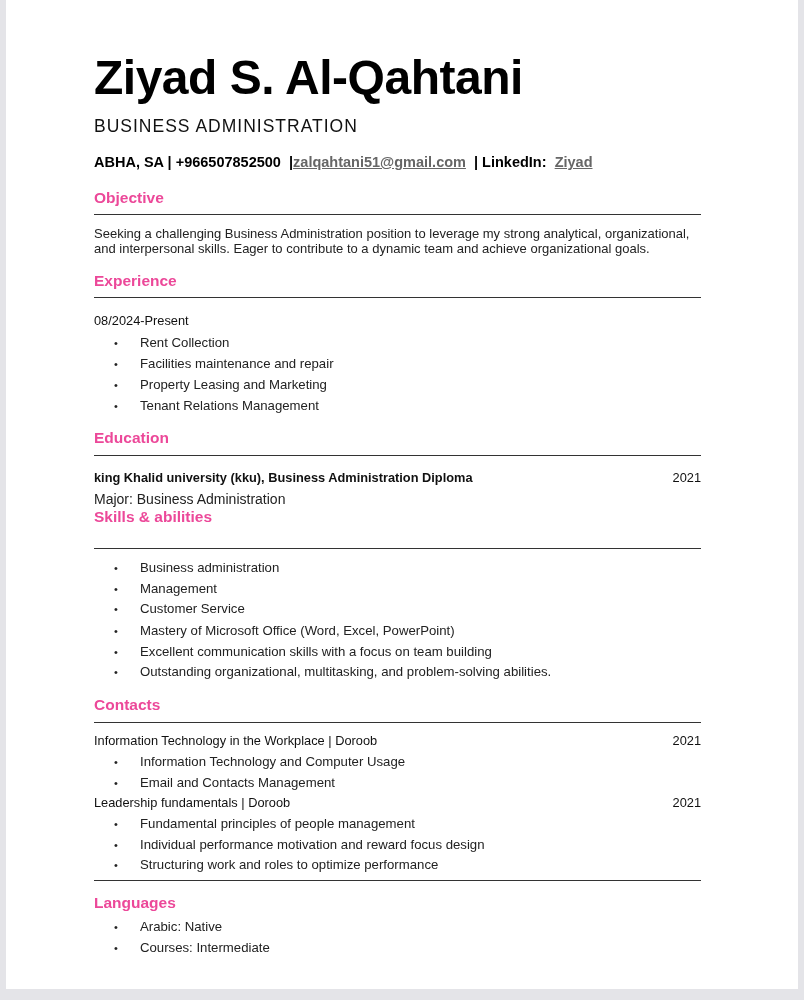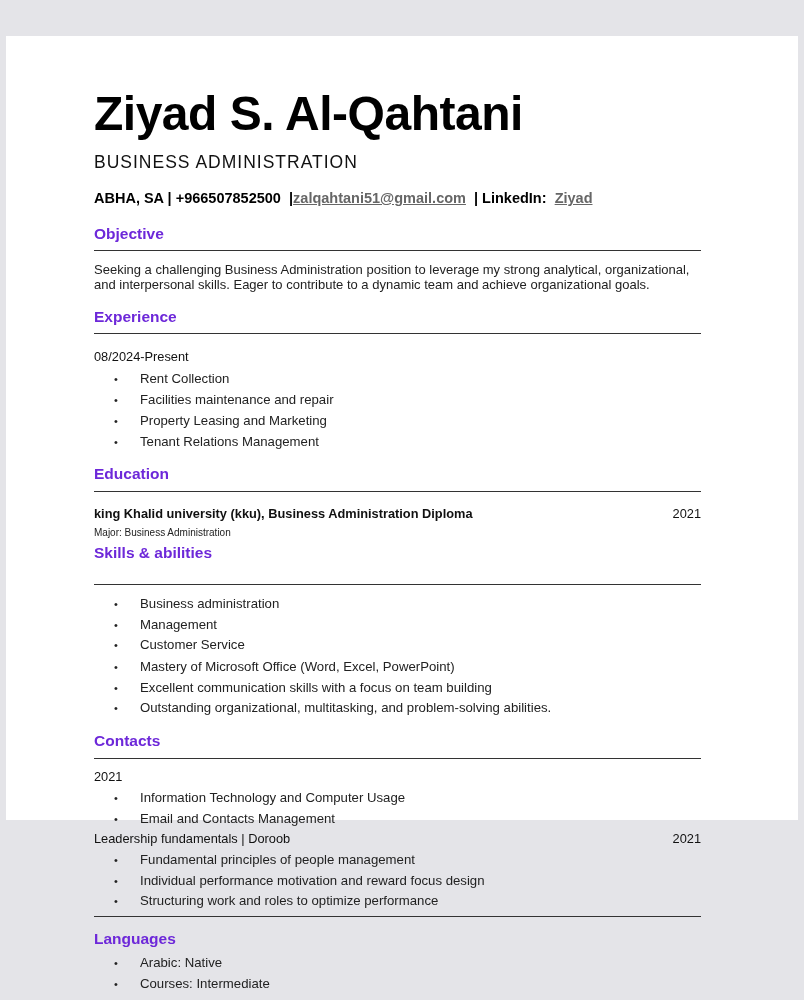--- a/index.html
+++ b/index.html
@@ -3,58 +3,57 @@
 <meta charset="utf-8">
 <style>
   html, body { margin: 0; padding: 0; }
   body {
     width: 804px; height: 1000px; overflow: hidden;
     background: #e4e4e8;
     font-family: "Liberation Sans", sans-serif;
     color: #111;
   }
   .page {
-    position: absolute; left: 6px; top: 0; width: 792px; height: 784px;
+    position: absolute; left: 6px; top: 0; width: 792px; height: 989px;
     background: #ffffff;
-    margin-top: 36px;
   }
   .content { position: absolute; left: 88px; width: 607px; top: 0; }
   .name {
     position: absolute; top: 52px; left: 0;
     font-size: 48px; font-weight: bold; letter-spacing: -0.5px;
     color: #000; line-height: 52px; white-space: nowrap;
   }
   .subtitle {
     position: absolute; top: 116px; left: 0;
     font-size: 17.5px; letter-spacing: 1px; color: #111; white-space: nowrap;
   }
   .contact {
     position: absolute; top: 154px; left: 0;
     font-size: 14.5px; font-weight: bold; color: #000; white-space: nowrap; text-align: right;
   }
   .contact a { color: #666; text-decoration: underline; }
   .sec-title {
     position: absolute; left: 0;
-    font-size: 15.5px; font-weight: bold; color: #6d28d9;
+    font-size: 15.5px; font-weight: bold; color: #ec4899;
   }
   .rule {
     position: absolute; left: 0; width: 607px; height: 0;
     border-top: 1.5px solid #333;
   }
   .para {
     position: absolute; left: 0; width: 607px;
     font-size: 13px; line-height: 15px; color: #222;
   }
   .row {
     position: absolute; left: 0; width: 607px;
     font-size: 12.8px; display: flex; justify-content: space-between;
   }
   .row.bold { font-weight: bold; }
   .row .right { font-weight: normal; }
-  .plain { position: absolute; left: 0; font-size: 10px; color: #222; }
+  .plain { position: absolute; left: 0; font-size: 14px; color: #222; }
   .bullet {
     position: absolute; left: 20px; font-size: 13.2px; color: #222; white-space: nowrap;
   }
   .bullet .dot { display: inline-block; width: 26px; font-size: 11px; }
 </style>
 </head>
 <body>
 
 <div class="page">
  <div class="content">
@@ -99,20 +98,21 @@
   <div class="bullet" style="top:560px"><span class="dot">•</span><span>Business administration</span></div>
   <div class="bullet" style="top:581px"><span class="dot">•</span><span>Management</span></div>
   <div class="bullet" style="top:601px"><span class="dot">•</span><span>Customer Service</span></div>
   <div class="bullet" style="top:623px"><span class="dot">•</span><span>Mastery of Microsoft Office (Word, Excel, PowerPoint)</span></div>
   <div class="bullet" style="top:644px"><span class="dot">•</span><span>Excellent communication skills with a focus on team building</span></div>
   <div class="bullet" style="top:664px"><span class="dot">•</span><span>Outstanding organizational, multitasking, and problem-solving abilities.</span></div>
 
   <div class="sec-title" style="top:696px">Contacts</div>
   <div class="rule" style="top:722px"></div>
   <div class="row" style="top:733px">
+    <span>Information Technology in the Workplace | Doroob</span>
     <span class="right">2021</span>
   </div>
   <div class="bullet" style="top:754px"><span class="dot">•</span><span>Information Technology and Computer Usage</span></div>
   <div class="bullet" style="top:775px"><span class="dot">•</span><span>Email and Contacts Management</span></div>
   <div class="row" style="top:795px">
     <span>Leadership fundamentals | Doroob</span>
     <span class="right">2021</span>
   </div>
   <div class="bullet" style="top:816px"><span class="dot">•</span><span>Fundamental principles of people management</span></div>
   <div class="bullet" style="top:837px"><span class="dot">•</span><span>Individual performance motivation and reward focus design</span></div>

